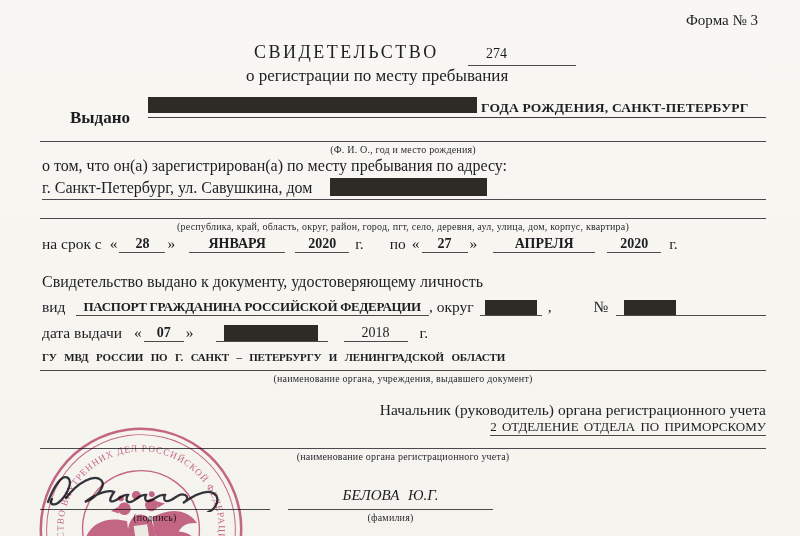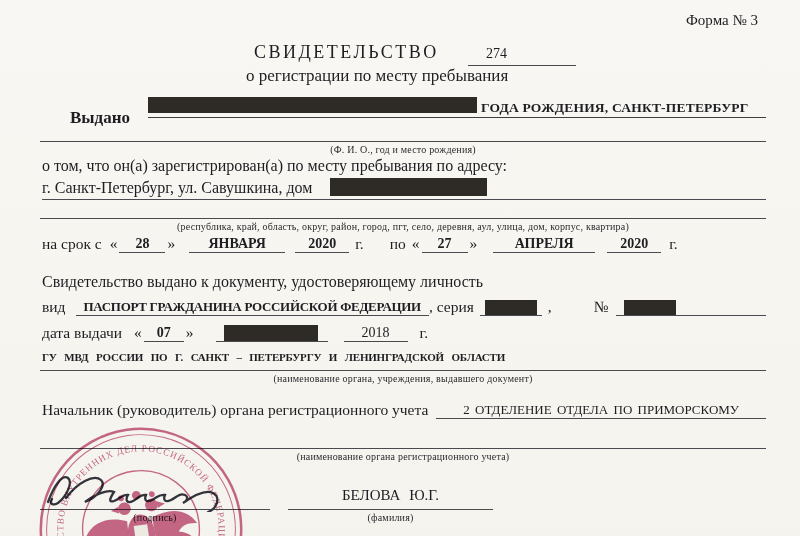--- a/index.html
+++ b/index.html
@@ -72,58 +72,58 @@
     <span class="blank period-val" style="width:102px;margin:0 12px 0 16px;">АПРЕЛЯ</span>
     <span class="blank period-val" style="width:54px;margin-right:8px;">2020</span>
     <span>г.</span>
   </div>
 
   <div class="abs z2 body-text" style="left:42px;top:273px;">Свидетельство выдано к документу, удостоверяющему личность</div>
 
   <div class="abs z2 row" style="left:42px;top:297px;width:724px;font-size:15.5px;">
     <span>вид</span>
     <span class="blank bcaps" style="font-size:13px;padding:0 8px;margin-left:10px;letter-spacing:-.3px;">ПАСПОРТ ГРАЖДАНИНА РОССИЙСКОЙ ФЕДЕРАЦИИ</span>
-    <span>, серия</span>
+    <span>, округ</span>
     <span class="blank" style="width:62px;margin-left:6px;"><span class="redaction" style="width:52px;height:15px;vertical-align:bottom;"></span></span>
     <span style="margin-left:6px;">,</span>
     <span style="margin-left:42px;">№</span>
     <span class="blank" style="flex:1;margin-left:8px;text-align:left;"><span class="redaction" style="width:52px;height:15px;margin-left:8px;vertical-align:bottom;"></span></span>
   </div>
 
   <div class="abs z2 row" style="left:42px;top:323px;font-size:15.5px;">
     <span>дата выдачи</span>
     <span style="margin-left:12px;">«</span>
     <span class="blank period-val" style="width:40px;margin:0 2px;">07</span>
     <span>»</span>
     <span class="blank" style="width:112px;margin-left:22px;text-align:left;"><span class="redaction" style="width:94px;height:16px;margin-left:8px;vertical-align:bottom;"></span></span>
     <span class="blank" style="width:64px;margin-left:16px;font-size:14px;">2018</span>
     <span style="margin-left:12px;">г.</span>
   </div>
 
   <div class="abs z2 bcaps" style="left:42px;top:351px;font-size:11px;word-spacing:5px;">ГУ МВД РОССИИ ПО Г. САНКТ – ПЕТЕРБУРГУ И ЛЕНИНГРАДСКОЙ ОБЛАСТИ</div>
   <div class="abs rule" style="left:40px;top:370px;width:726px;"></div>
   <div class="abs z2 cap" style="left:40px;top:373px;width:726px;">(наименование органа, учреждения, выдавшего документ)</div>
 
-  <div class="abs z2 row" style="left:42px;top:401px;width:724px;">
+  <div class="abs z2 row" style="left:42px;top:401px;width:724px;flex-direction:column;">
     <span class="small-label">Начальник (руководитель) органа регистрационного учета</span>
     <span class="blank" style="flex:1;font-size:13px;margin-left:8px;word-spacing:2px;">2 ОТДЕЛЕНИЕ ОТДЕЛА ПО ПРИМОРСКОМУ</span>
   </div>
   <div class="abs rule" style="left:40px;top:448px;width:726px;"></div>
   <div class="abs z2 cap" style="left:40px;top:451px;width:726px;">(наименование органа регистрационного учета)</div>
 
   <svg class="abs sig-svg" viewBox="0 0 222 46">
     <g fill="none" stroke="#33333b" stroke-width="2.3" stroke-linecap="round">
       <path d="M8,36 C14,20 22,8 28,12 C33,16 27,30 18,37 C13,40 9,38 12,33"></path>
       <path d="M26,32 C38,16 54,8 61,14 C67,20 55,33 45,36 C56,28 68,23 74,26 C70,32 68,37 74,35 C80,33 82,28 88,29 C85,34 87,38 93,35 C99,32 100,28 106,29 C104,34 106,37 112,34 C118,31 119,28 125,29 C123,34 125,37 131,34 C137,31 139,27 145,29 C149,31 147,35 143,37 C153,30 165,23 173,27 C181,31 177,43 168,46"></path>
     </g>
   </svg>
   <div class="abs rule" style="left:40px;top:509px;width:230px;border-top-width:1.6px;z-index:2;"></div>
   <div class="abs z2 cap" style="left:40px;top:512px;width:230px;">(подпись)</div>
 
-  <div class="abs z2" style="left:288px;top:487px;width:205px;text-align:center;font-size:15px;word-spacing:5px;">БЕЛОВА Ю.Г.</div>
+  <div class="abs z2" style="left:288px;top:487px;width:205px;text-align:center;font-size:15px;word-spacing:5px;font-style:italic;">БЕЛОВА Ю.Г.</div>
   <div class="abs rule" style="left:288px;top:509px;width:205px;border-top-width:1.2px;"></div>
   <div class="abs z2 cap" style="left:288px;top:512px;width:205px;">(фамилия)</div>
 
   <div class="abs stamp-wrap">
     <svg viewBox="0 0 220 220" width="214" height="214">
       <defs>
         <path id="ringTop" d="M53.4,166.6 A80,80 0 1 1 166.6,166.6"></path>
         <path id="ringBottom" d="M34.8,137.4 A80,80 0 0 0 185.2,137.4"></path>
       </defs>
       <g stroke="#c04a72" fill="none">

